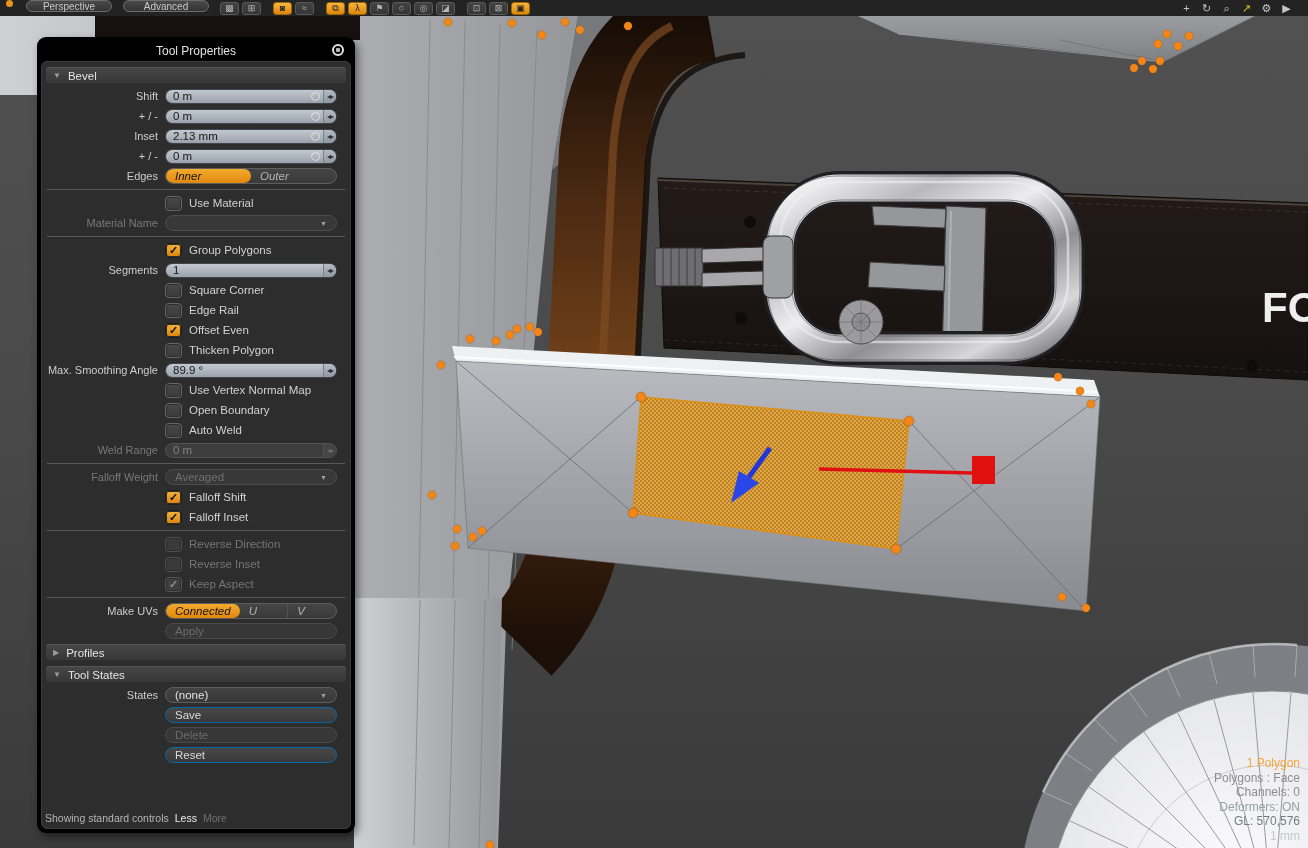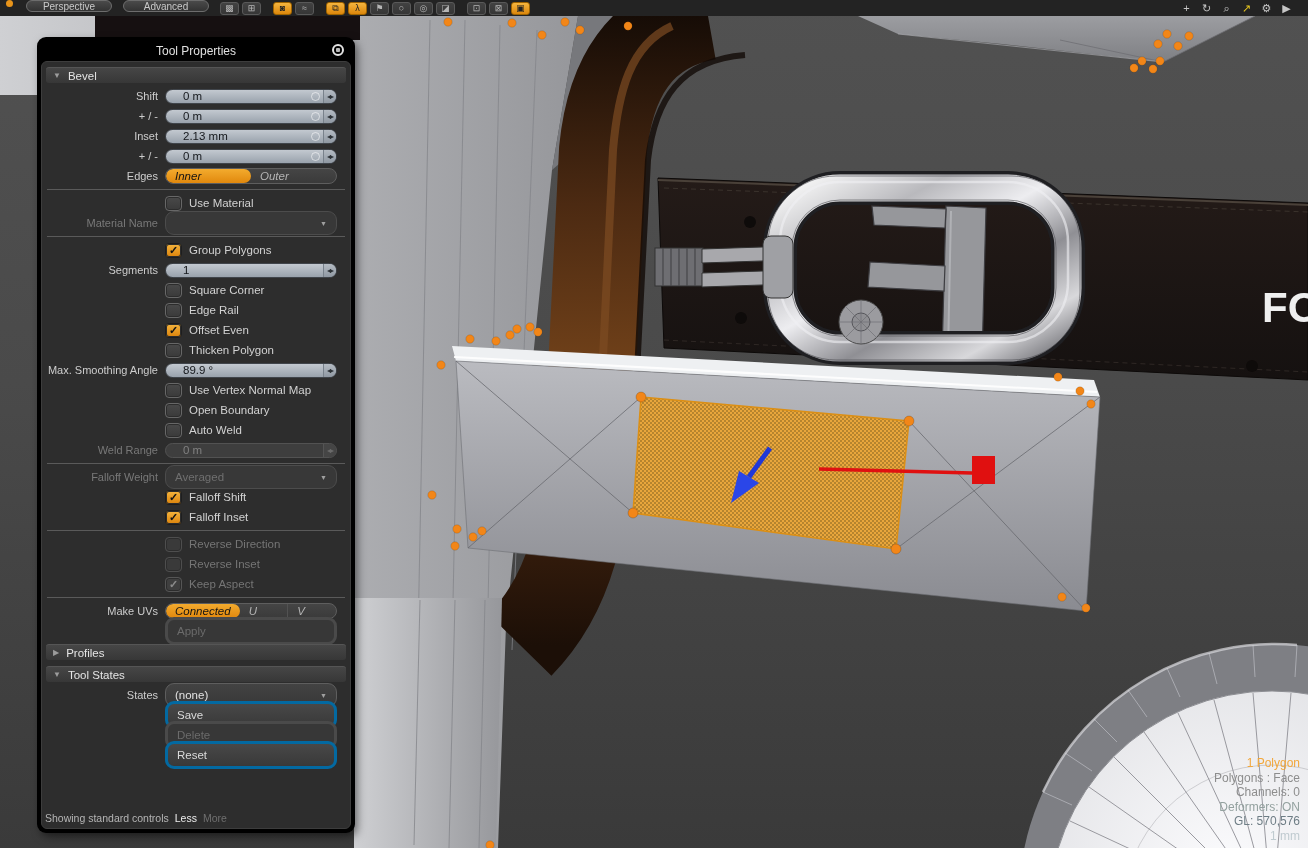--- a/index.html
+++ b/index.html
@@ -34,39 +34,39 @@
   .rows{flex:1;display:flex;flex-direction:column;}
   .row{display:flex;align-items:center;height:20px;padding-right:10px;flex:none;}
   .lab{flex:0 0 120px;text-align:right;padding-right:7px;font-size:11px;color:#cdcdcd;white-space:nowrap;overflow:hidden;}
   .lab.dis{color:#787878;}
   .ctl{flex:1;display:flex;align-items:center;min-width:0;}
   .rdiv{height:7px;display:flex;align-items:center;padding:0 2px;flex:none;}
   .rdiv::after{content:"";flex:1;height:1px;background:#5a5a5a;}
   .sec{height:16px;margin:3px 1px;background:linear-gradient(180deg,#464646,#373737);border-radius:3px;display:flex;align-items:center;padding:0 7px;font-size:11.5px;color:#e4e4e4;flex:none;border-top:1px solid #555;}
   .sec .tri{font-size:8px;color:#9c9c9c;margin-right:7px;}
   .field{flex:1;height:15px;border-radius:8px;background:linear-gradient(180deg,#c3c9d0,#99a2ac);display:flex;align-items:center;overflow:hidden;border:1px solid #40454b;color:#15181c;font-size:11.5px;}
-  .field .val{padding:0 17px;flex:1;white-space:nowrap;}
+  .field .val{padding:0 7px;flex:1;white-space:nowrap;}
   .field .circ{width:9px;height:9px;border:1.5px solid rgba(255,255,255,.55);border-radius:50%;margin-right:3px;flex:none;}
   .field .spin{height:100%;display:flex;align-items:center;padding:0 3px;border-left:1px solid #78818b;background:linear-gradient(180deg,#b4bbc3,#8f98a2);color:#2e3338;font-size:8px;letter-spacing:-1px;}
   .field.dis{background:#3e3e3e;border-color:#525252;color:#808080;}
   .field.dis .spin{background:#454545;border-color:#545454;color:#6a6a6a;}
   .cb{width:17px;height:15px;border-radius:4px;background:linear-gradient(180deg,#494949,#3a3a3a);border:1px solid #676767;box-shadow:inset 0 0 0 1px #2c2c2c;display:flex;align-items:center;justify-content:center;font-size:11px;color:transparent;flex:none;}
   .cb.on{background:linear-gradient(180deg,#f5b53e,#dc830b);border-color:#1e1e1e;color:#141414;font-weight:bold;}
   .cb.dis{border-color:#4e4e4e;background:#3a3a3a;}
   .cb.on.dis{background:#3f3f3f;color:#8b8b8b;border-color:#555;}
   .cbl{margin-left:7px;font-size:11.5px;color:#d2d2d2;white-space:nowrap;}
   .cbl.dis{color:#757575;}
   .seg{flex:1;height:16px;display:flex;background:linear-gradient(180deg,#454545,#3a3a3a);border:1px solid #5e5e5e;border-radius:9px;overflow:hidden;font-style:italic;}
   .sego{flex:1;display:flex;align-items:center;padding:0 9px;font-size:11.5px;color:#b4b4b4;border-right:1px solid #525252;white-space:nowrap;}
   .sego:last-child{border-right:none;}
   .sego.sel{background:linear-gradient(180deg,#f3ab2e,#e1880d);color:#141414;border-radius:9px;border-right:none;}
-  .dd{flex:1;height:24px;border-radius:9px;background:linear-gradient(180deg,#434343,#383838);border:1px solid #5e5e5e;display:flex;align-items:center;padding:0 9px;font-size:11.5px;color:#e2e2e2;}
+  .dd{flex:1;height:16px;border-radius:9px;background:linear-gradient(180deg,#434343,#383838);border:1px solid #5e5e5e;display:flex;align-items:center;padding:0 9px;font-size:11.5px;color:#e2e2e2;}
   .dd .dar{margin-left:auto;font-size:7px;color:#a0a0a0;}
   .dd.dis{border-color:#4c4c4c;color:#6f6f6f;background:#383838;}
-  .pbtn{flex:1;height:28px;border-radius:9px;background:linear-gradient(180deg,#484848,#393939);border:3px solid #0369a1;color:#dadada;font-size:11.5px;display:flex;align-items:center;padding:0 9px;}
+  .pbtn{flex:1;height:16px;border-radius:9px;background:linear-gradient(180deg,#484848,#393939);border:1px solid #0369a1;color:#dadada;font-size:11.5px;display:flex;align-items:center;padding:0 9px;}
   .pbtn.dis{color:#6b6b6b;border-color:#4a4a4a;background:#373737;}
   .pfoot{height:17px;flex:none;display:flex;align-items:center;gap:6px;font-size:10.5px;color:#b5b5b5;}
   .pfoot .less{color:#ececec;}
   .pfoot .more{color:#6f6f6f;}
 </style>
 </head>
 <body>
 
 <div class="screen">
 

